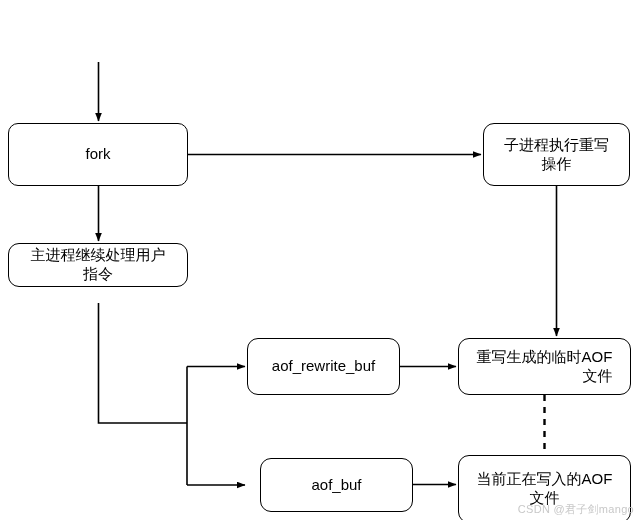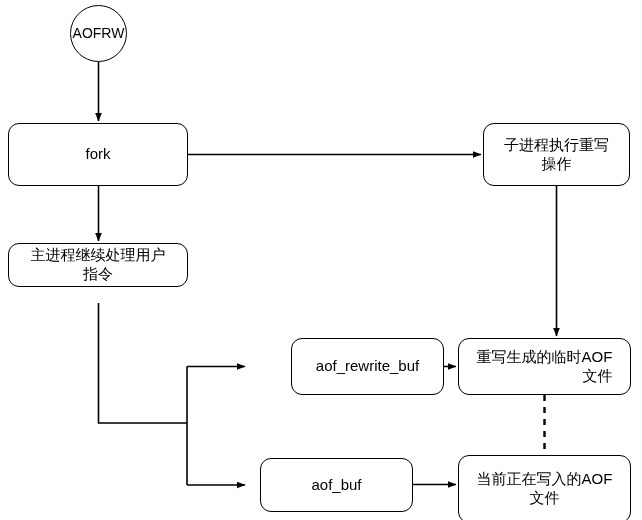--- a/index.html
+++ b/index.html
@@ -84,50 +84,48 @@
     <line x1="187" y1="366.5" x2="245" y2="366.5" stroke="#000000" stroke-width="1.6" marker-end="url(#arrowhead)"></line>
     <line x1="187" y1="485" x2="245" y2="485" stroke="#000000" stroke-width="1.6" marker-end="url(#arrowhead)"></line>
 
     <line x1="400" y1="366.5" x2="456" y2="366.5" stroke="#000000" stroke-width="1.6" marker-end="url(#arrowhead)"></line>
 
     <line x1="400" y1="484.5" x2="456" y2="484.5" stroke="#000000" stroke-width="1.6" marker-end="url(#arrowhead)"></line>
 
     <line x1="544.5" y1="395" x2="544.5" y2="455" stroke="#000000" stroke-width="2.4" stroke-dasharray="6 6"></line>
   </svg>
 
-  <div class="node circle" style="left: 70px; top: 5px; width: 57px; height: 57px; border-color: rgb(0, 0, 0); color: rgb(0, 0, 0);">
-    <span class="label">AOFRW</span>
-  </div>
 
-  <div class="node rounded" style="left: 8px; top: 123px; width: 180px; height: 63px; border-color: rgb(0, 0, 0); color: rgb(0, 0, 0);">
+  <div class="node rounded" style="left: 8px; top: 123px; width: 180px; height: 63px; border-color: rgb(0, 0, 0); color: rgb(0, 0, 0); border-radius: 10px;">
     <span class="label">fork</span>
   </div>
 
   <div class="node rounded" style="left: 483px; top: 123px; width: 147px; height: 63px; border-color: rgb(0, 0, 0); color: rgb(0, 0, 0);">
     <span class="label">子进程执行重写
 操作</span>
   </div>
 
   <div class="node rounded" style="left: 8px; top: 243px; width: 180px; height: 44px; border-color: rgb(0, 0, 0); color: rgb(0, 0, 0);">
     <span class="label">主进程继续处理用户
 指令</span>
   </div>
 
-  <div class="node rounded" style="left: 247px; top: 338px; width: 153px; height: 57px; border-color: rgb(0, 0, 0); color: rgb(0, 0, 0); margin-left: 44px;">
+  <div class="node rounded" style="left: 247px; top: 338px; width: 153px; height: 57px; border-color: rgb(0, 0, 0); color: rgb(0, 0, 0);">
     <span class="label">aof_rewrite_buf</span>
   </div>
 
   <div class="node rounded" style="left: 458px; top: 338px; width: 173px; height: 57px; border-color: rgb(0, 0, 0); color: rgb(0, 0, 0); text-align: right;">
     <span class="label">重写生成的临时AOF
 文件</span>
   </div>
 
   <div class="node rounded" style="left: 260px; top: 458px; width: 153px; height: 54px; border-color: rgb(0, 0, 0); color: rgb(0, 0, 0);">
     <span class="label">aof_buf</span>
   </div>
 
   <div class="node rounded" style="left: 458px; top: 455px; width: 173px; height: 68px; border-color: rgb(0, 0, 0); color: rgb(0, 0, 0);">
     <span class="label">当前正在写入的AOF
 文件</span>
   </div>
 
+  <div class="watermark">CSDN @君子剑mango</div>
 
 </div>
 
 </body></html>

